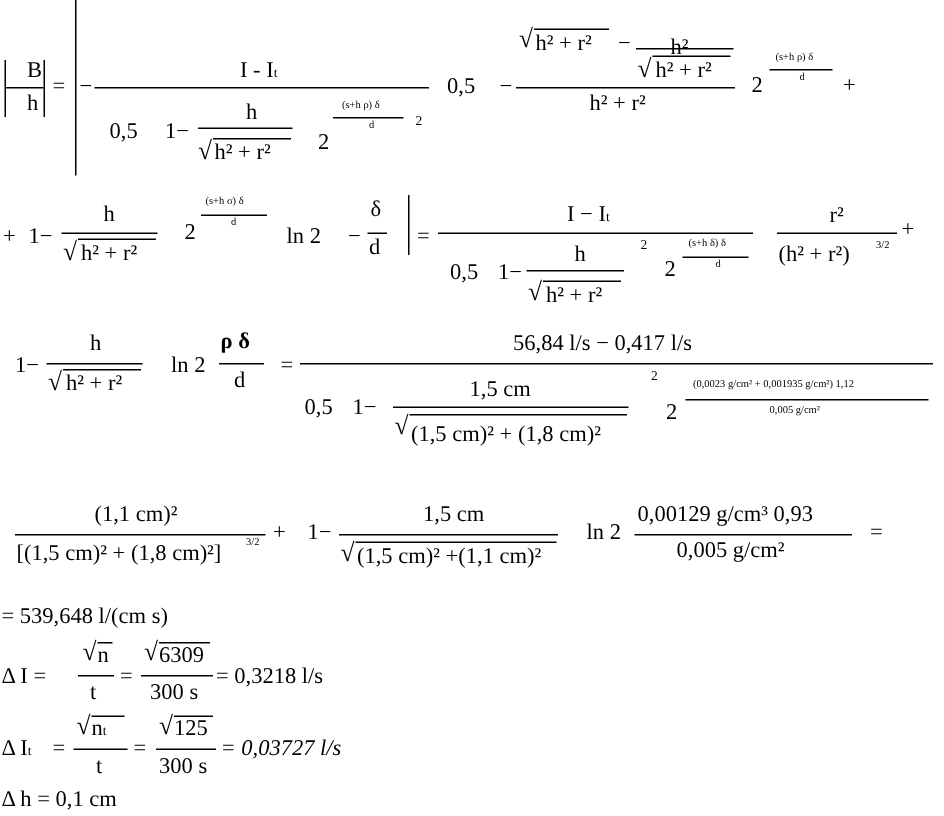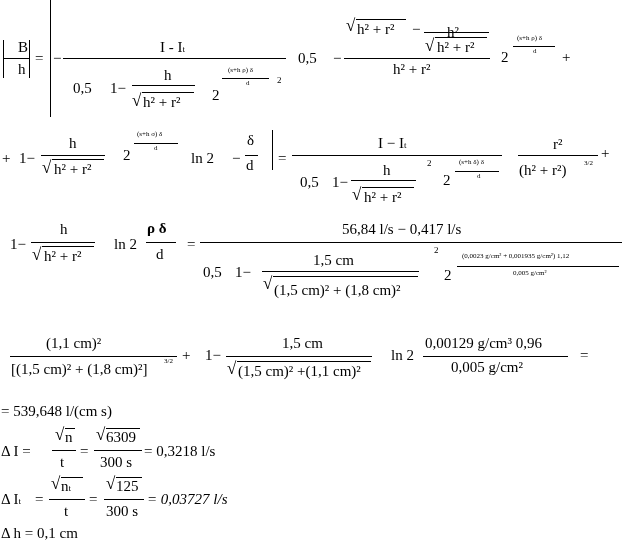--- a/index.html
+++ b/index.html
@@ -126,33 +126,33 @@
   <div class="sqrt" style="left:273px;top:276px;width:145px;"></div>
   <div class="t" style="left:274px;top:283px;">(1,5 cm)² + (1,8 cm)²</div>
   <div class="t s" style="left:434px;top:246px;">2</div>
   <div class="t" style="left:444px;top:268px;">2</div>
   <div class="t xs" style="left:462px;top:253px;">(0,0023 g/cm² + 0,001935 g/cm²) 1,12</div>
   <div class="line" style="left:457px;top:266px;width:162px;"></div>
   <div class="t xs" style="left:513px;top:270px;">0,005 g/cm²</div>
 </div>
 
 <div>
-  <div class="t" style="left:46px;top:336px;">(1,1 cm)²</div>
+  <div class="t" style="left:63px;top:336px;">(1,1 cm)²</div>
   <div class="line" style="left:10px;top:356px;width:167px;"></div>
   <div class="t" style="left:11px;top:362px;">[(1,5 cm)² + (1,8 cm)²]</div>
   <div class="t xs" style="left:164px;top:358px;">3/2</div>
   <div class="t" style="left:182px;top:348px;">+</div>
   <div class="t" style="left:205px;top:348px;">1−</div>
   <div class="t" style="left:282px;top:336px;">1,5 cm</div>
   <div class="line" style="left:226px;top:356px;width:146px;"></div>
   <div class="rad" style="left:227px;top:360px;">√</div>
   <div class="sqrt" style="left:237px;top:361px;width:134px;"></div>
   <div class="t" style="left:238px;top:364px;">(1,5 cm)² +(1,1 cm)²</div>
   <div class="t" style="left:391px;top:348px;">ln 2</div>
-  <div class="t" style="left:425px;top:336px;">0,00129  g/cm³  0,96</div>
+  <div class="t" style="left:425px;top:336px;">0,00129  g/cm³  0,93</div>
   <div class="line" style="left:423px;top:356px;width:145px;"></div>
   <div class="t" style="left:451px;top:360px;">0,005  g/cm²</div>
   <div class="t" style="left:580px;top:348px;">=</div>
 </div>
 
 <div class="t" style="left:1px;top:404px;">= 539,648  l/(cm  s)</div>
 
 <div>
   <div class="t" style="left:1px;top:444px;">Δ I  =</div>
   <div class="rad" style="left:55px;top:426px;">√</div>

